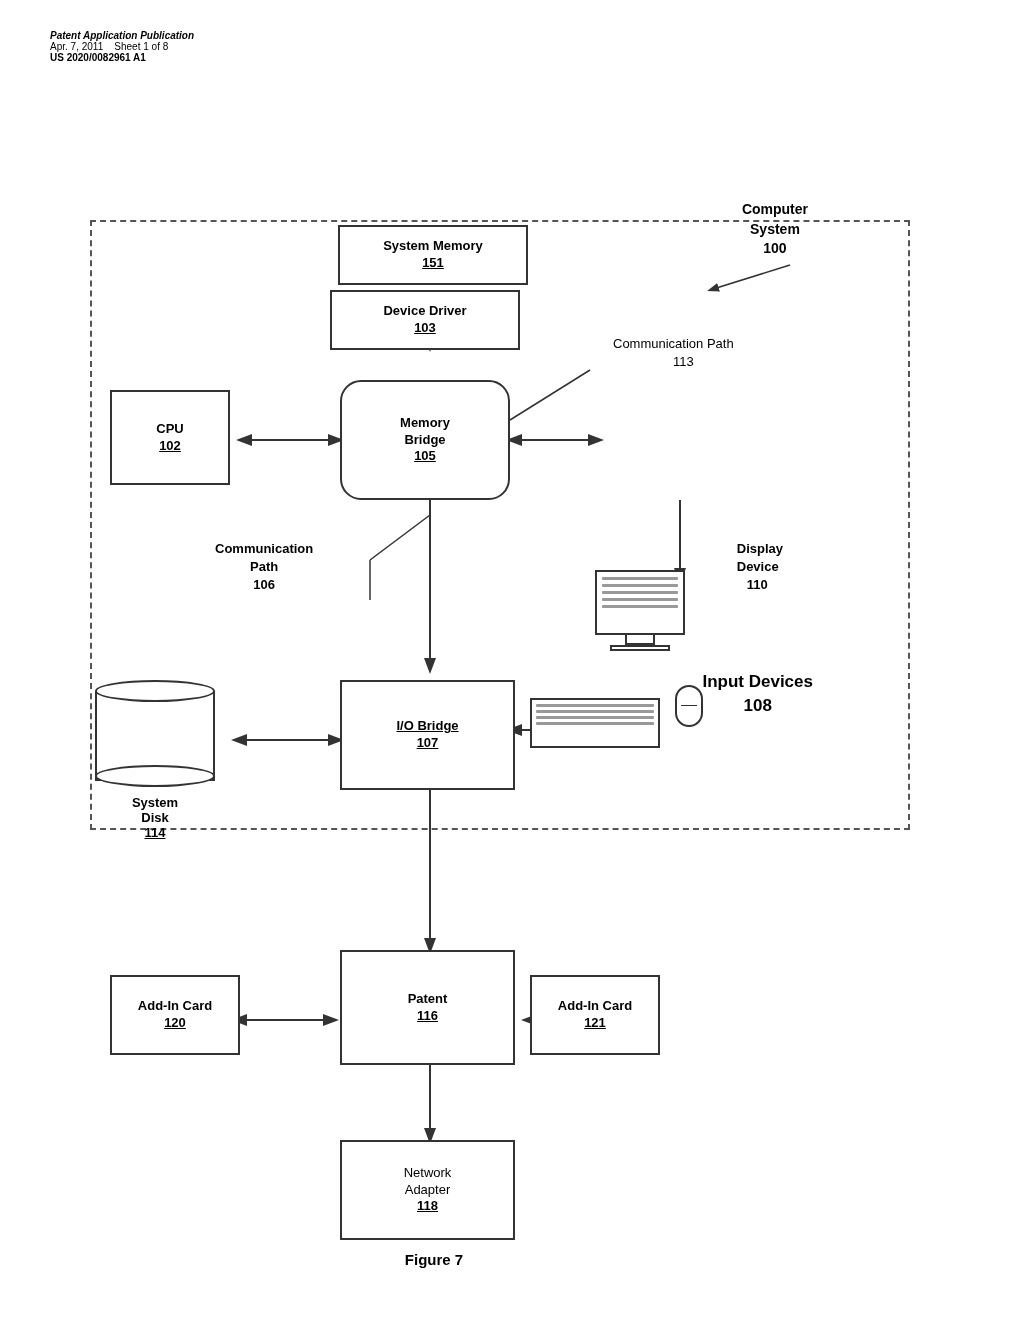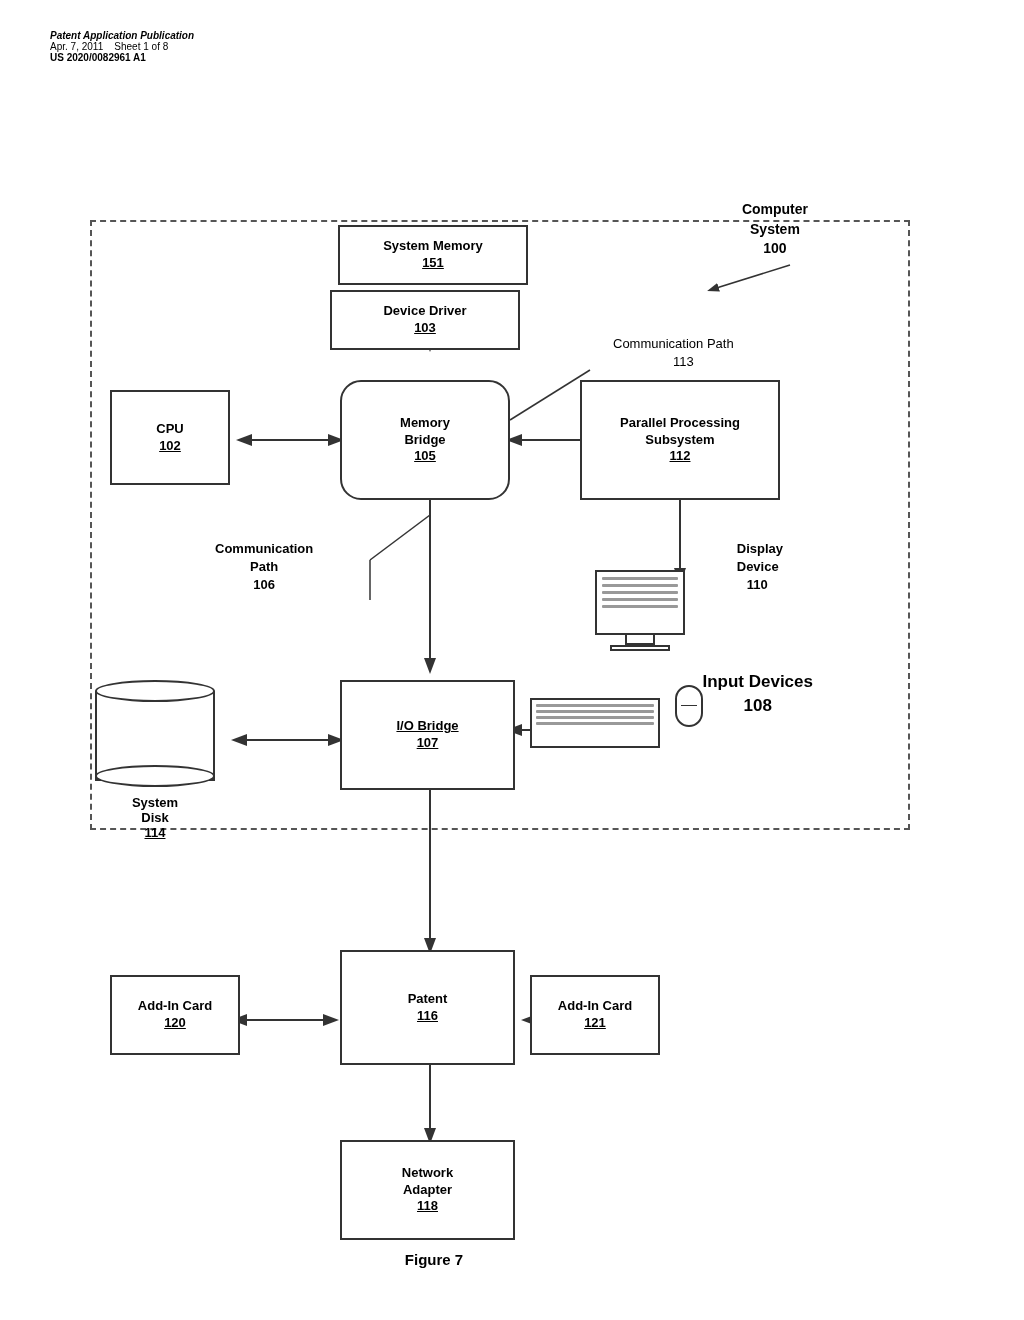--- a/index.html
+++ b/index.html
@@ -278,24 +278,20 @@
     <div class="box" style="left: 110px; top: 310px; width: 120px; height: 95px;">
       <span style="font-weight: bold;">CPU</span>
       <span class="label-num">102</span>
     </div>
 
     <div class="box" style="left: 340px; top: 300px; width: 170px; height: 120px; border-radius: 21px;">
       <span style="font-weight: bold;">Memory<br>Bridge</span>
       <span class="label-num">105</span>
     </div>
 
-    <div class="box" style="left: 580px; top: 300px; width: 200px; height: 120px;">
-      <span style="font-weight: bold;">Parallel Processing<br>Subsystem</span>
-      <span class="label-num">112</span>
-    </div>
 
     <div class="label" style="left: 215px; top: 460px; font-weight: bold; font-size: 13px; text-align: center;">
       Communication<br>Path<br>106
     </div>
 
     <div class="label" style="right: 85px; top: 460px; font-weight: bold; font-size: 13px; text-align: left;">
       Display<br>Device<br>
       <span style="padding-left: 10px;">110</span>
     </div>
 
@@ -358,21 +354,21 @@
       <span style="font-weight: bold;">Add-In Card</span>
       <span class="label-num">120</span>
     </div>
 
     <div class="box" style="left: 530px; top: 895px; width: 130px; height: 80px;">
       <span style="font-weight: bold;">Add-In Card</span>
       <span class="label-num">121</span>
     </div>
 
     <div class="box" style="left: 340px; top: 1060px; width: 175px; height: 100px;">
-      <span style="font-weight: bold;">Network<br>Adapter</span>
+      <span style="font-weight: normal;">Network<br>Adapter</span>
       <span class="label-num">118</span>
     </div>
 
     <div class="label" style="left: 0; bottom: 0; width: 100%; text-align: center; font-weight: bold; font-size: 15px; position: absolute; bottom: 10px;">
       <span>Figure 7</span>
     </div>
 
   </div>
 </div>
 

